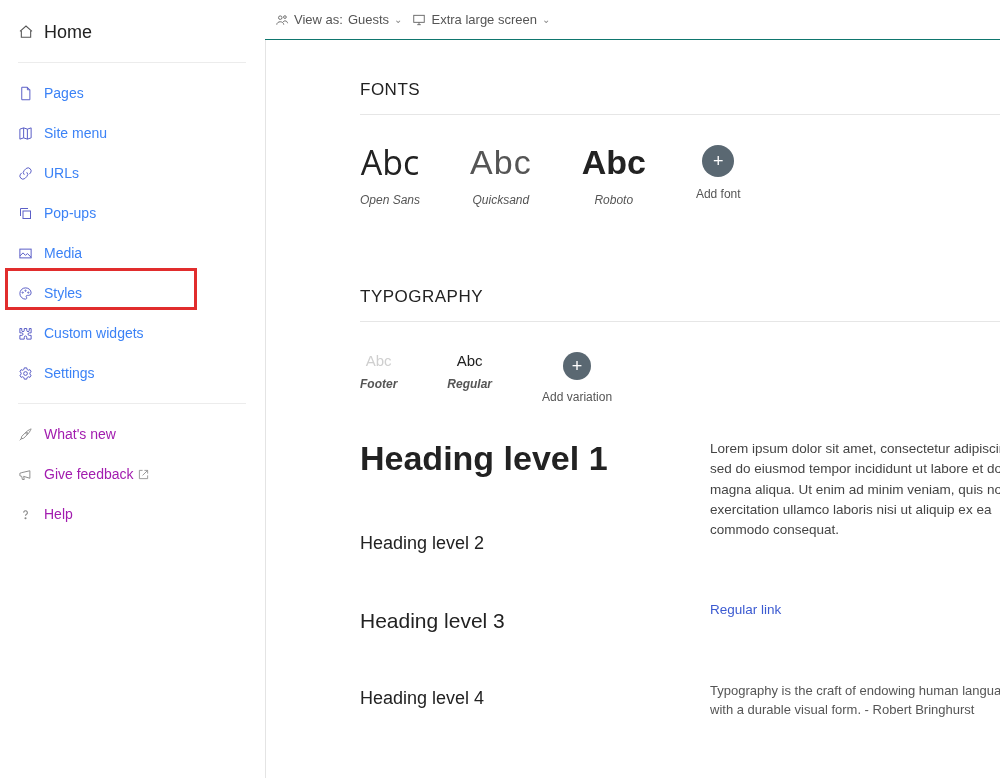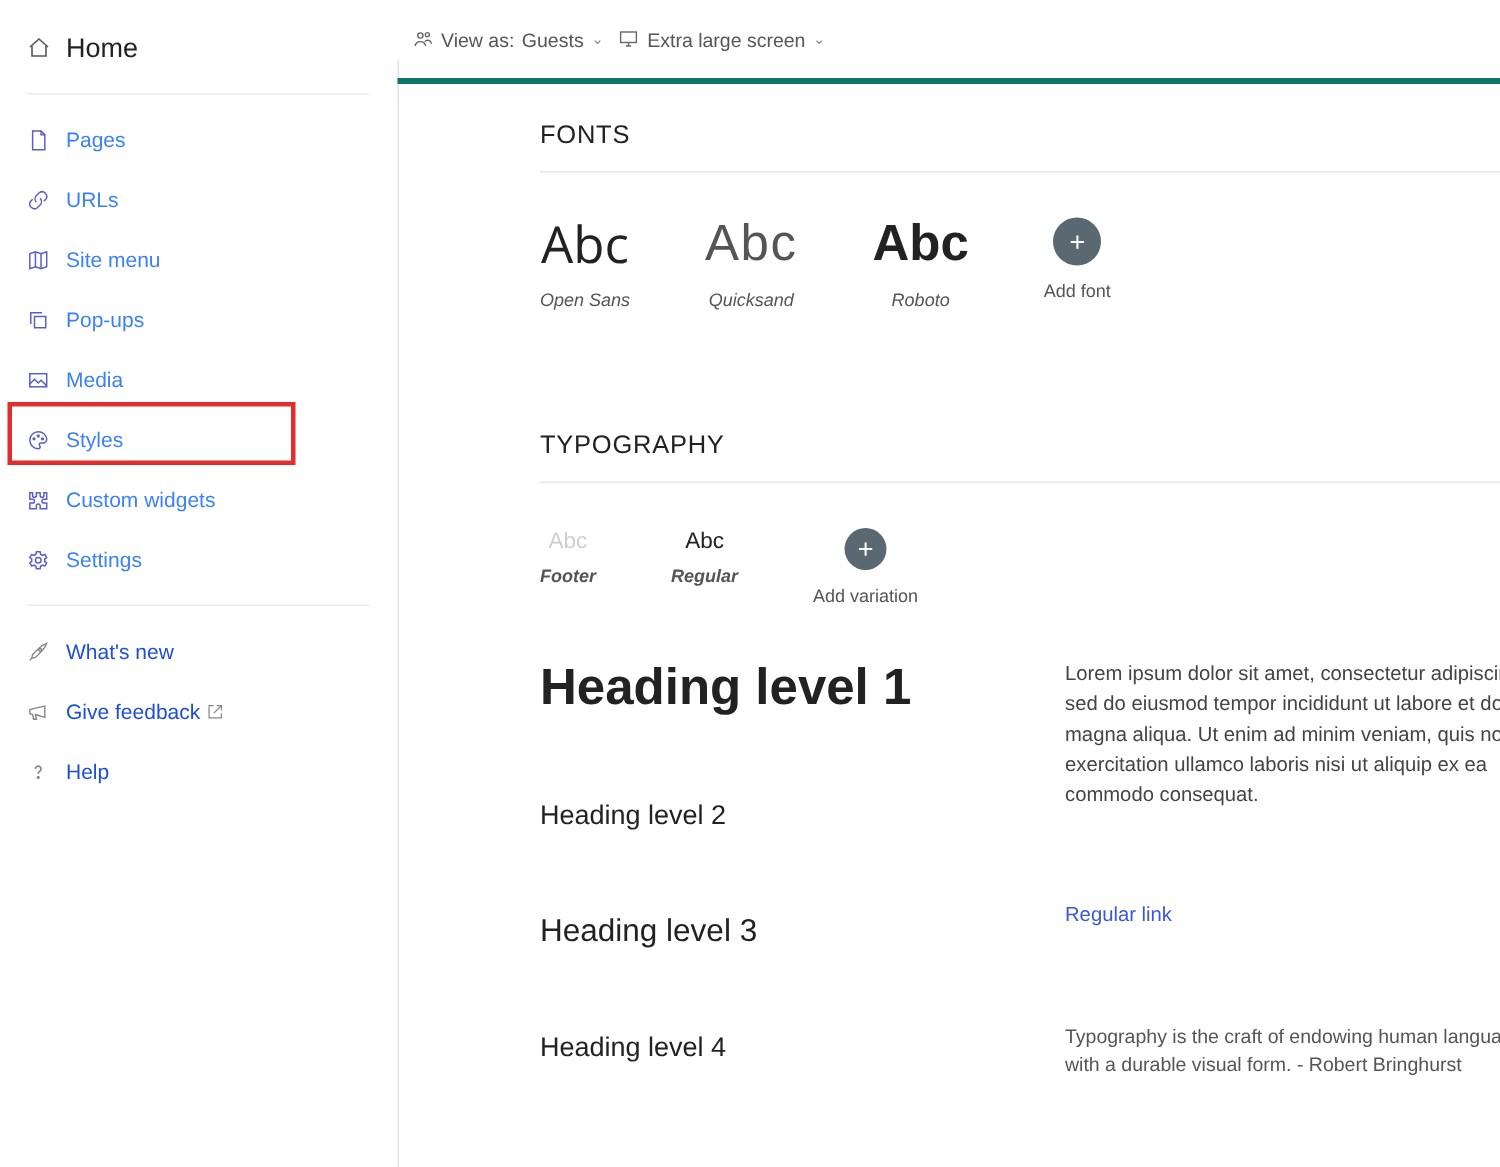--- a/index.html
+++ b/index.html
@@ -7,28 +7,28 @@
   .app { display: flex; width: 100%; height: 100%; }
 
   
   .sidebar { width: 265px; padding: 12px 0 0 0; position: relative; flex-shrink: 0; }
   .side-divider { width: 228px; margin: 10px 0 10px 18px; border: none; border-top: 1px solid #ececec; }
   .side-item { display: flex; align-items: center; height: 40px; padding-left: 18px; cursor: pointer; }
   .side-item .icon-slot { width: 22px; display: flex; justify-content: flex-start; color: #5b5fc7; }
   .side-home .icon-slot { color: #444; }
   .side-item .label { font-size: 14px; color: #3b82f6; margin-left: 4px; }
   .side-home .label { font-size: 18px; color: #222; }
-  .side-footer .label, .side-footer .icon-slot { color: #1d4ed8; }
+  .side-footer .label, .side-footer .icon-slot { color: #a21caf; }
   svg { display: block; }
 
   .highlight-box { position: absolute; top: 268px; left: 5px; width: 192px; height: 42px; border: 3px solid #e12d2d; pointer-events: none; }
 
   
   .vline { position: absolute; left: 265px; top: 40px; bottom: 0; width: 1px; background: #e4e4e4; }
-  .topbar { position: absolute; top: 0; left: 265px; right: 0; height: 56px; border-bottom: 4px solid #0f766e; display: flex; align-items: center; padding-left: 10px; gap: 10px; font-size: 13px; color: #555; }
+  .topbar { position: absolute; top: 0; left: 265px; right: 0; height: 40px; border-bottom: 1px solid #0f766e; display: flex; align-items: center; padding-left: 10px; gap: 10px; font-size: 13px; color: #555; }
   .topbar .tb-item { display: flex; align-items: center; gap: 5px; cursor: pointer; }
   .chev { font-size: 10px; color: #888; }
 
   
   .main { position: absolute; left: 265px; top: 40px; right: 0; bottom: 0; overflow: hidden; }
   .content { margin-left: 95px; padding-top: 40px; }
   .section-title { font-size: 17px; letter-spacing: 0.5px; color: #222; margin-bottom: 14px; }
   .hr { border: none; border-top: 1px solid #e6e6e6; margin-bottom: 30px; width: 640px; }
 
   .font-row { display: flex; gap: 50px; align-items: flex-start; margin-bottom: 80px; }
@@ -86,35 +86,35 @@
             <path d="M6 2h9l4 4v16H6z"></path>
             <path d="M15 2v4h4"></path>
           </svg>
       </span>
       <span class="label">Pages</span>
     </div>
 
     <div class="side-item">
       <span class="icon-slot">
         <svg width="15" height="15" viewBox="0 0 24 24" fill="none" stroke="#5b5fc7" stroke-width="1.6">
+            <path d="M3 5l6-2 6 2 6-2v16l-6 2-6-2-6 2z"></path>
+            <path d="M9 3v16M15 5v16"></path>
+          </svg>
+      </span>
+      <span class="label">Site menu</span>
+    </div>
+
+    <div class="side-item">
+      <span class="icon-slot">
+        <svg width="15" height="15" viewBox="0 0 24 24" fill="none" stroke="#5b5fc7" stroke-width="1.6">
             <path d="M10 14a5 5 0 0 1 0-7l3-3a5 5 0 0 1 7 7l-2 2"></path>
             <path d="M14 10a5 5 0 0 1 0 7l-3 3a5 5 0 0 1-7-7l2-2"></path>
           </svg>
       </span>
       <span class="label">URLs</span>
-    </div>
-
-    <div class="side-item">
-      <span class="icon-slot">
-        <svg width="15" height="15" viewBox="0 0 24 24" fill="none" stroke="#5b5fc7" stroke-width="1.6">
-            <path d="M3 5l6-2 6 2 6-2v16l-6 2-6-2-6 2z"></path>
-            <path d="M9 3v16M15 5v16"></path>
-          </svg>
-      </span>
-      <span class="label">Site menu</span>
     </div>
 
     <div class="side-item">
       <span class="icon-slot">
         <svg width="15" height="15" viewBox="0 0 24 24" fill="none" stroke="#5b5fc7" stroke-width="1.6">
             <rect x="8" y="8" width="12" height="12"></rect>
             <path d="M4 16V4h12"></path>
           </svg>
       </span>
       <span class="label">Pop-ups</span>

